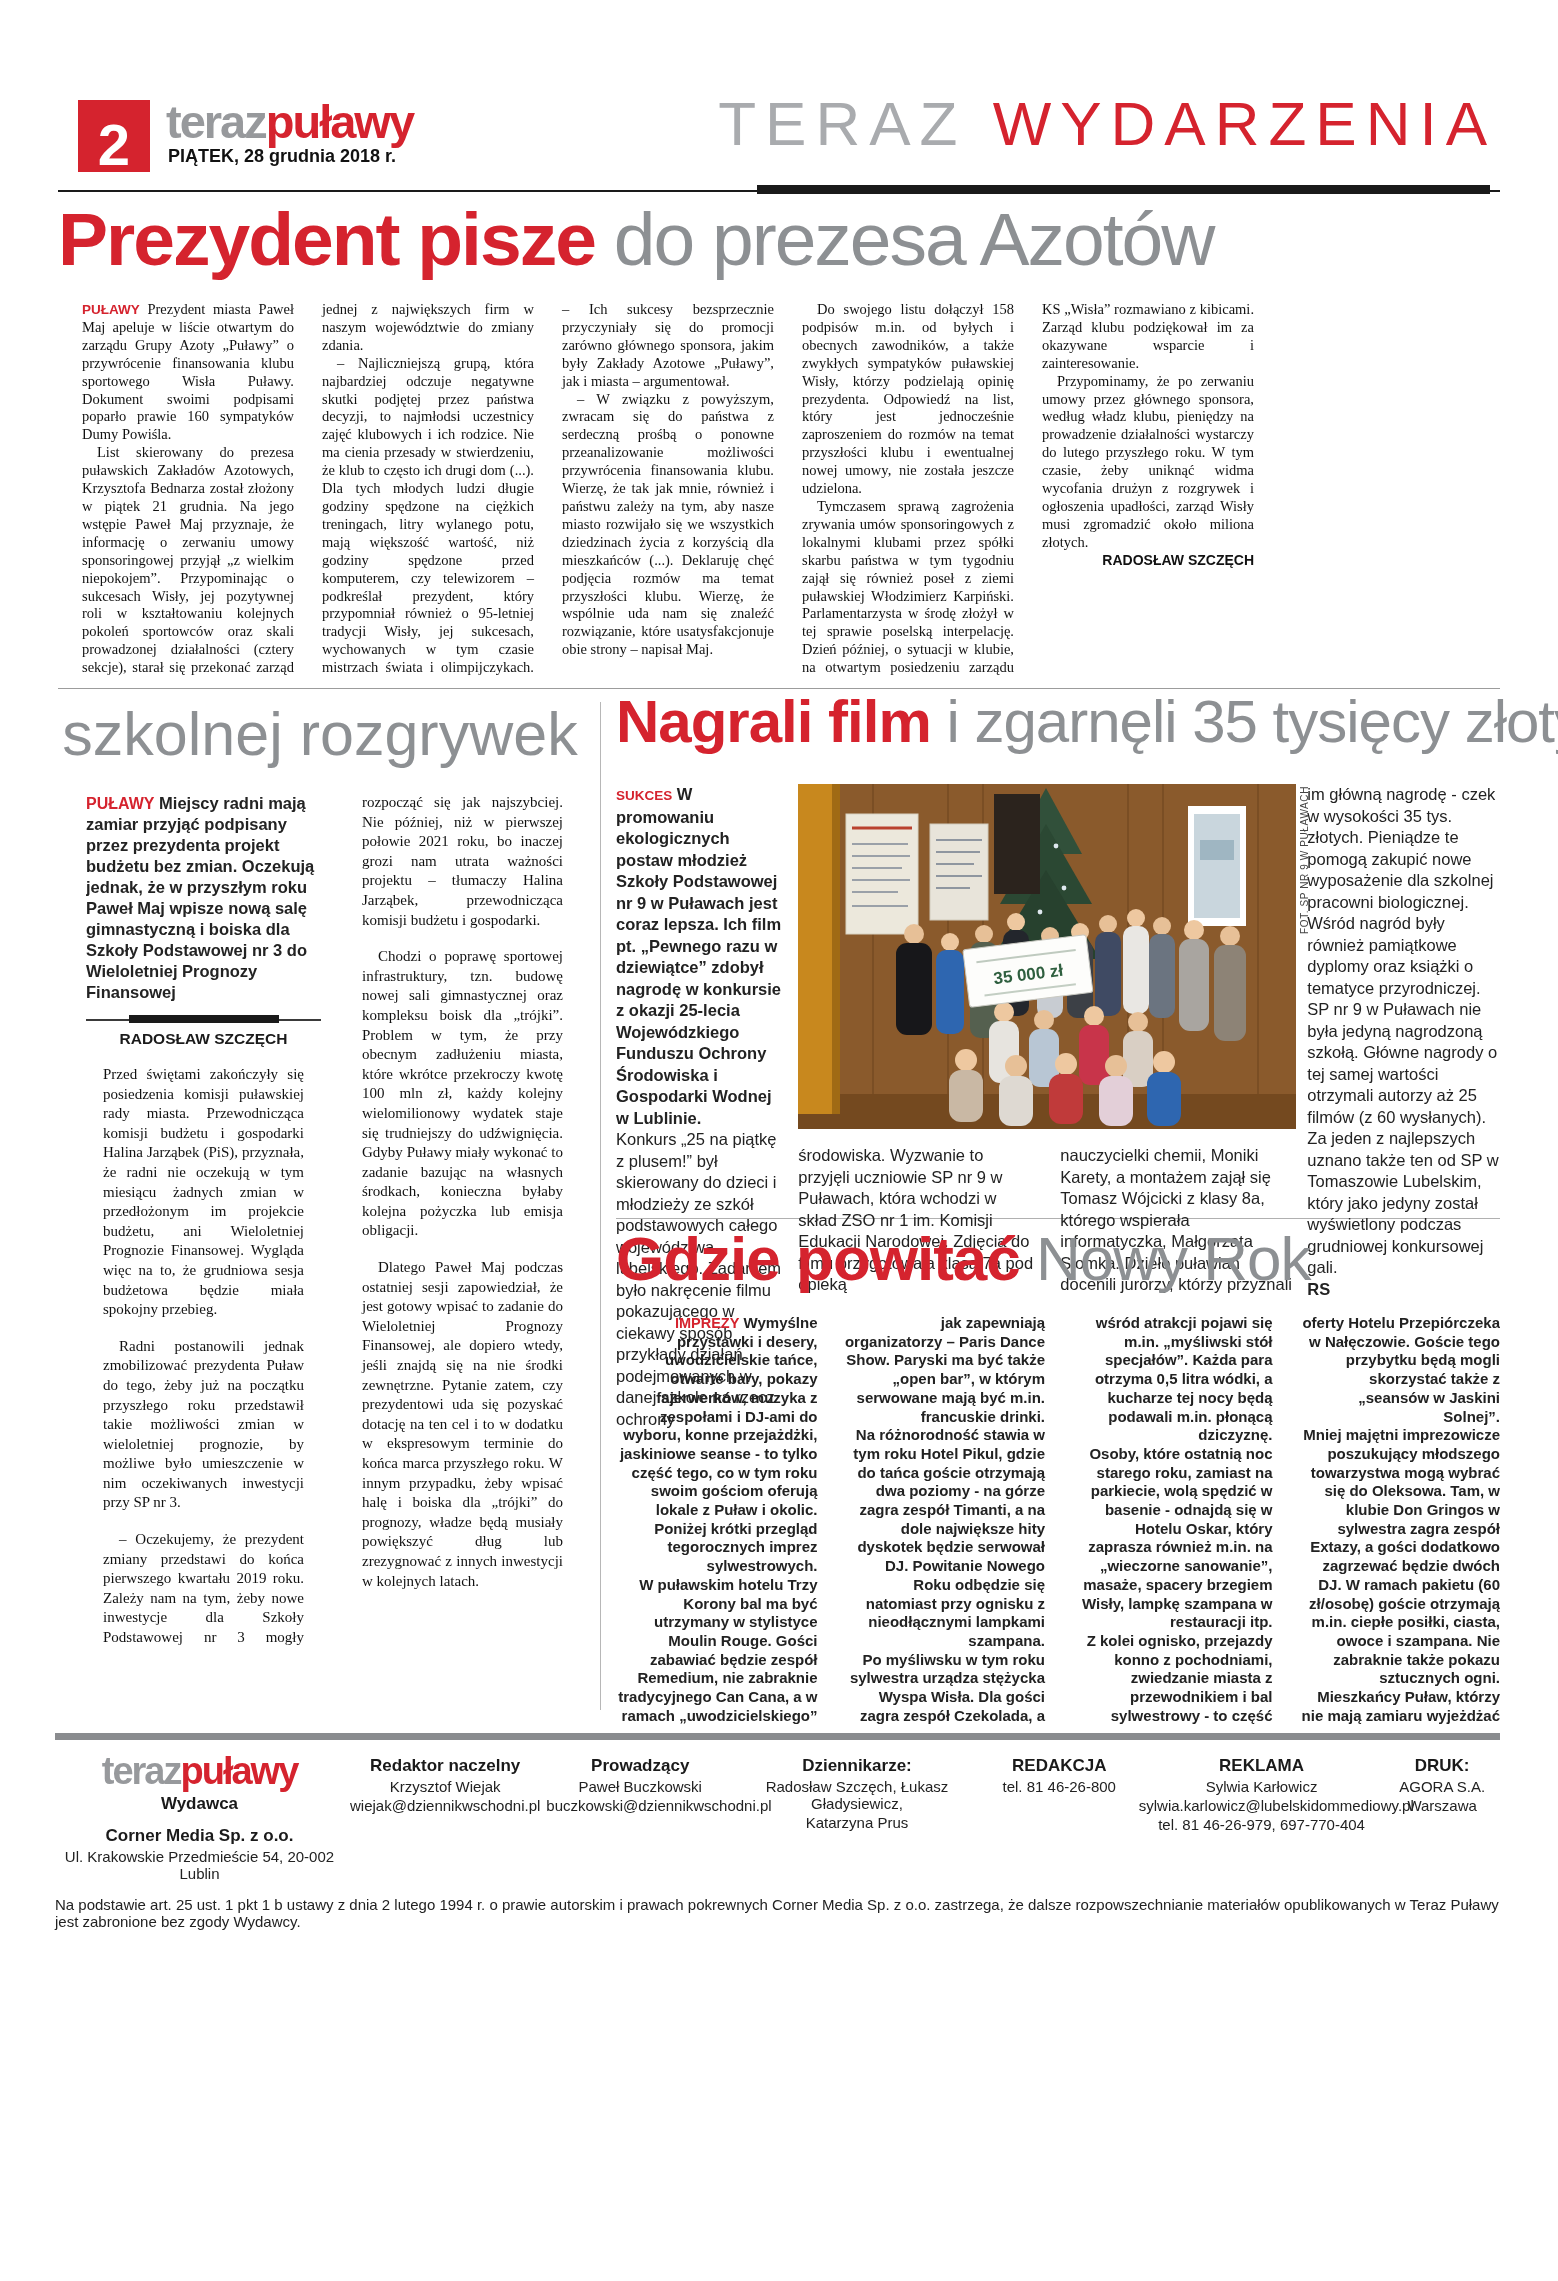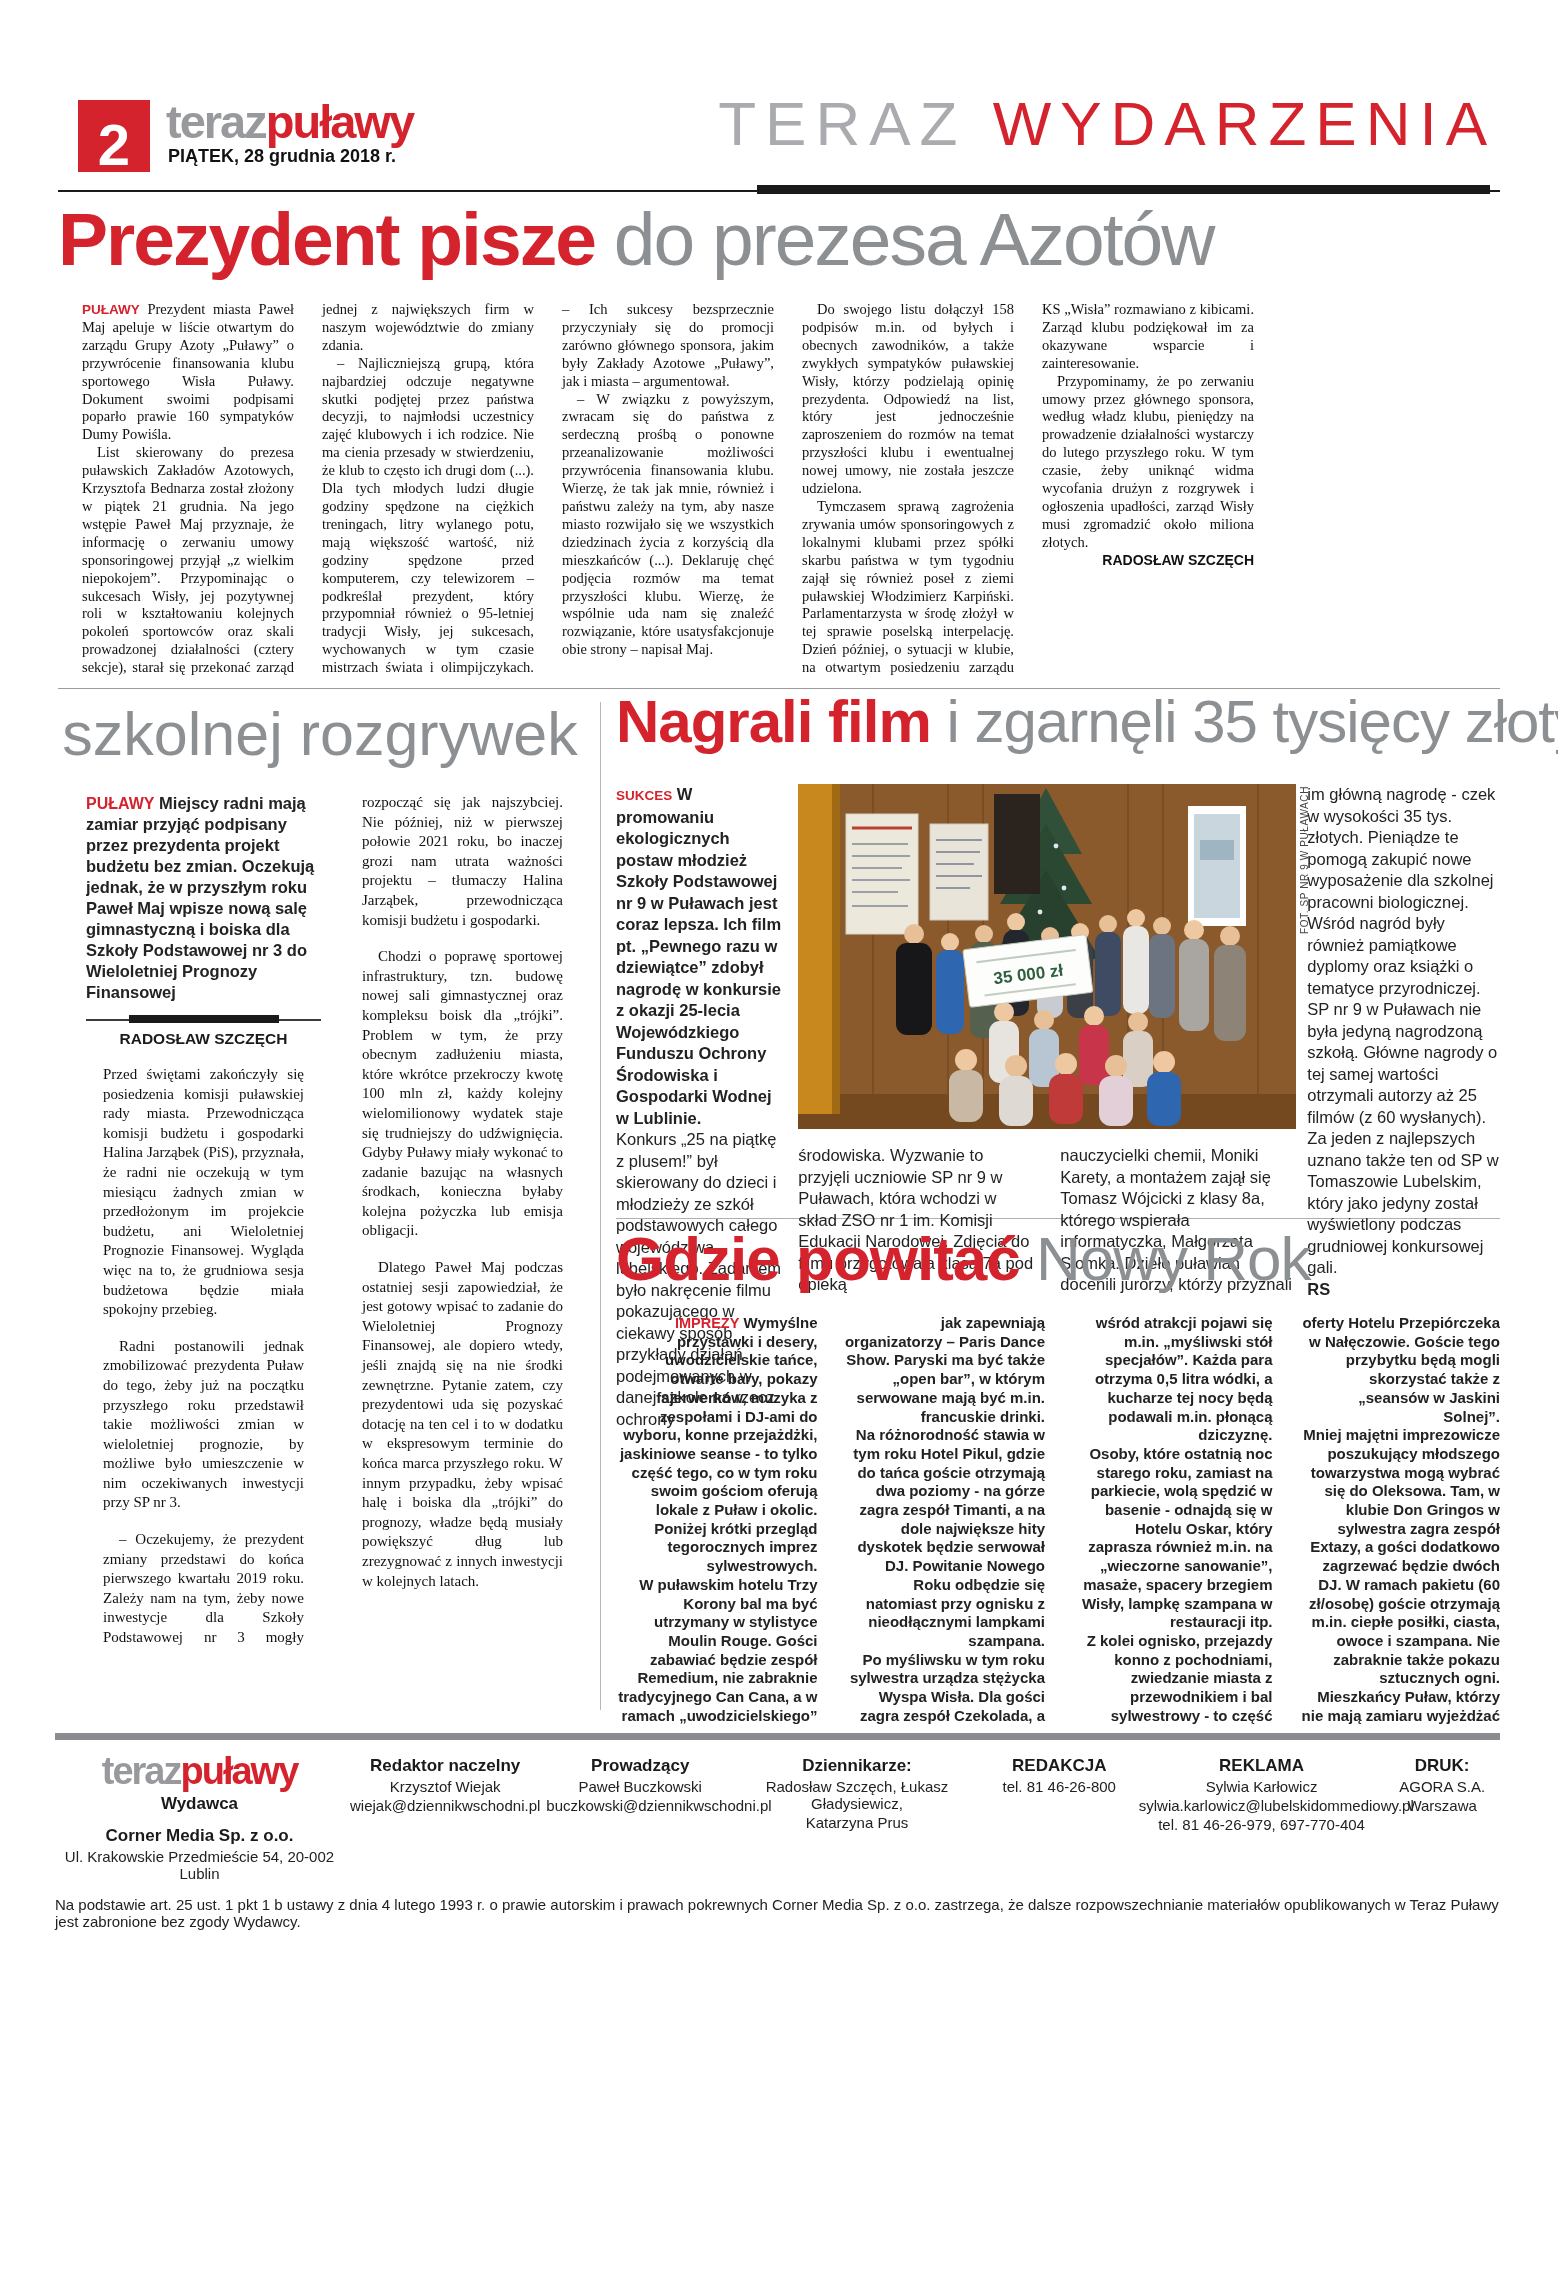--- a/index.html
+++ b/index.html
@@ -374,16 +374,16 @@
         <div class="f-line">Sylwia Karłowicz</div>
         <div class="f-line">sylwia.karlowicz@lubelskidommediowy.pl</div>
         <div class="f-line">tel. 81 46-26-979, 697-770-404</div>
       </div>
       <div class="fcol fc-print">
         <div class="f-head">DRUK:</div>
         <div class="f-line">AGORA S.A.</div>
         <div class="f-line">Warszawa</div>
       </div>
     </div>
-    <div class="legal">Na podstawie art. 25 ust. 1 pkt 1 b ustawy z dnia 4 lutego 1993 r. o prawie autorskim i prawach pokrewnych Corner Media Sp. z o.o. zastrzega, że dalsze rozpowszechnianie materiałów opublikowanych w Teraz Puławy jest zabronione bez zgody Wydawcy.</div>
+    <div class="legal">Na podstawie art. 25 ust. 1 pkt 1 b ustawy z dnia 2 lutego 1994 r. o prawie autorskim i prawach pokrewnych Corner Media Sp. z o.o. zastrzega, że dalsze rozpowszechnianie materiałów opublikowanych w Teraz Puławy jest zabronione bez zgody Wydawcy.</div>
   </div>
 
 </div>
 
 </body></html>

